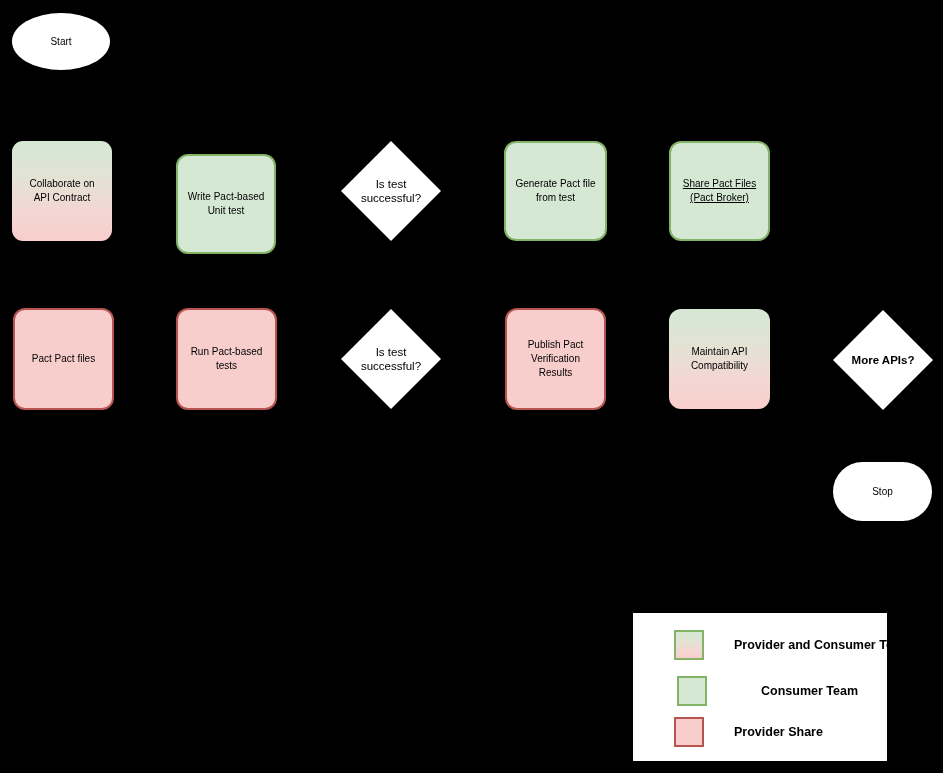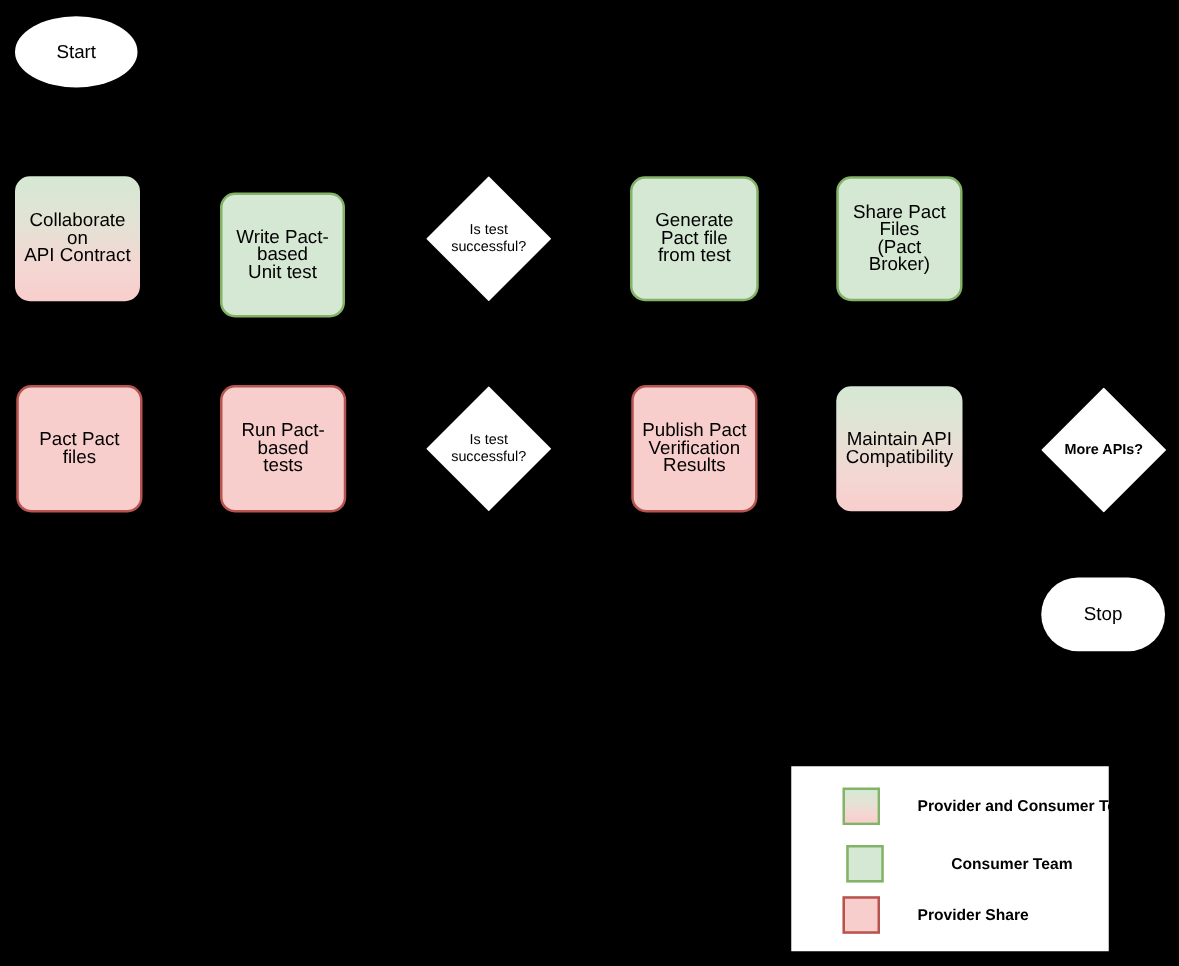--- a/index.html
+++ b/index.html
@@ -19,21 +19,21 @@
   }
 
   .node {
     position: absolute;
     box-sizing: border-box;
     display: flex;
     align-items: center;
     justify-content: center;
     text-align: center;
     color: #000000;
-    font-size: 15px;
+    font-size: 10px;
     line-height: 14px;
     font-family: "Liberation Sans", sans-serif;
   }
 
   
   .terminator-ellipse {
     background: #ffffff;
     border-radius: 50%;
   }
   
@@ -134,21 +134,21 @@
 </style>
 </head>
 <body>
 
 <div id="canvas">
 
   <div class="node terminator-ellipse" style="left:12px; top:13px; width:98px; height:57px;">
     <span class="nlabel">Start</span>
   </div>
 
-  <div class="node process fill-gradient" style="left:12px; top:141px; width:100px; height:100px;">
+  <div class="node process fill-gradient" style="left:12px; top:141px; width:100px; height:100px;border-radius:11px;">
     <span class="nlabel">Collaborate on
 API Contract</span>
   </div>
 
   <div class="node process fill-green" style="left:176px; top:154px; width:100px; height:100px;">
     <span class="nlabel">Write Pact-based
 Unit test</span>
   </div>
 
   <div class="decision" style="left:341px; top:141px; width:100px; height:100px;">
@@ -157,21 +157,21 @@
     </svg>
     <span class="dlabel">Is test
 successful?</span>
   </div>
 
   <div class="node process fill-green" style="left:504px; top:141px; width:103px; height:100px;">
     <span class="nlabel">Generate Pact file
 from test</span>
   </div>
 
-  <div class="node process fill-green" style="left:669px; top:141px; width:101px; height:100px;">
+  <div class="node process fill-green" style="left:669px; top:141px; width:101px; height:100px;text-decoration:underline;">
     <span class="nlabel">Share Pact Files
 (Pact Broker)</span>
   </div>
 
   <div class="node process fill-pink" style="left:13px; top:308px; width:101px; height:102px;">
     <span class="nlabel">Pact Pact files</span>
   </div>
 
   <div class="node process fill-pink" style="left:176px; top:308px; width:101px; height:102px;">
     <span class="nlabel">Run Pact-based

